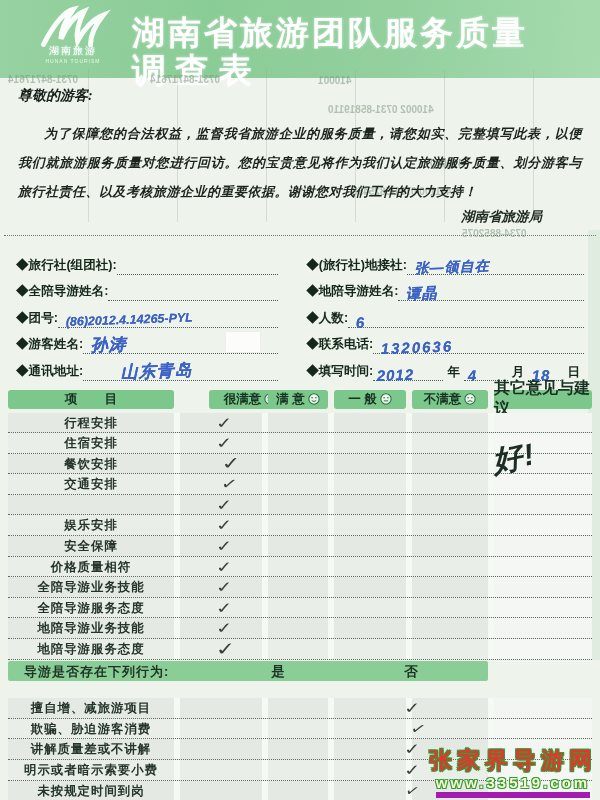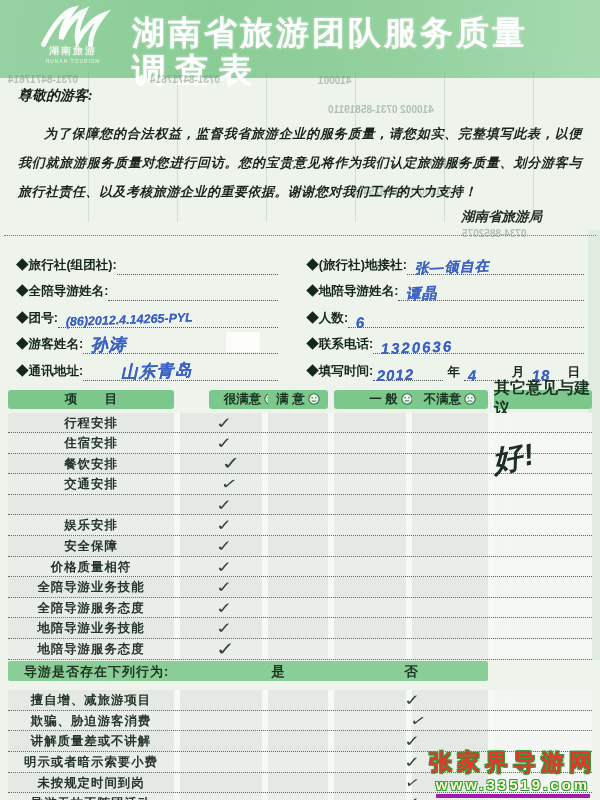--- a/index.html
+++ b/index.html
@@ -64,21 +64,21 @@
 
   
   .table{position:relative;margin:9px 8px 0;width:584px;}
   .thead{position:relative;height:20px;margin-bottom:3px;}
   .th{position:absolute;top:0;height:19px;background:#7cc78c;border-radius:3px;
       display:flex;align-items:center;justify-content:center;gap:3px;
       font-weight:bold;font-size:12.5px;color:#17321f;}
   .th-item{left:0;width:166px;letter-spacing:12px;text-indent:12px;}
   .th-vs{left:172px;width:82px;margin-left:29px;}
   .th-s{left:260px;width:60px;}
-  .th-n{left:326px;width:72px;padding-left:21px;}
+  .th-n{left:326px;width:72px;}
   .th-u{left:404px;width:76px;}
   .th-c{left:486px;width:98px;font-size:16px;}
   .th svg{flex:none;}
 
   .trow{position:relative;height:20.6px;box-sizing:border-box;border-bottom:1.2px dotted #5d6d61;
       background-color:#e4eae3;
       background-image:linear-gradient(#f5faf4,#f5faf4),linear-gradient(#f5faf4,#f5faf4),
         linear-gradient(#f5faf4,#f5faf4),linear-gradient(#f5faf4,#f5faf4),
         linear-gradient(#f5faf4,#f5faf4),linear-gradient(rgba(250,252,249,.65),rgba(250,252,249,.65));
       background-size:6px 100%,6px 100%,6px 100%,6px 100%,6px 100%,98px 100%;
@@ -89,35 +89,35 @@
       color:#25342a;line-height:20px;letter-spacing:1px;}
   .check{position:absolute;left:210px;top:1px;font-size:15px;color:#35443a;
       transform:scaleX(1.35) rotate(-4deg);line-height:18px;}
   .brow .check{left:398px;}
   #survey-rows .trow:nth-child(3) .check{left:216px;font-size:17px;}
   #survey-rows .trow:nth-child(4) .check{left:215px;transform:scaleX(1.3) rotate(6deg);}
   #survey-rows .trow:nth-child(12) .check{font-size:18px;}
   #behavior-rows .trow:nth-child(2) .check{left:404px;transform:scaleX(1.2) rotate(10deg);}
   #behavior-rows .trow:nth-child(5) .check{transform:scaleX(1.1) rotate(12deg);}
 
-  .band{position:relative;height:21.5px;margin:1px 0 8px;padding-left:36px;}
+  .band{position:relative;height:21.5px;margin:1px 0 16px;padding-left:36px;}
   .band-bg{position:absolute;left:0;top:0;width:480px;height:20px;background:#8bcd97;border-radius:2px;}
   .band-label{position:absolute;left:16px;top:2px;font-size:13px;font-weight:bold;color:#1d3524;letter-spacing:1px;}
   .band-yes{position:absolute;left:230px;top:2px;width:80px;text-align:center;font-size:13.5px;font-weight:bold;color:#1d3524;}
   .band-no{position:absolute;left:360px;top:2px;width:86px;text-align:center;font-size:13.5px;font-weight:bold;color:#1d3524;}
 
   .comment{position:absolute;left:484px;top:48px;font-size:30px;color:#1f2e24;font-weight:bold;
       font-style:italic;transform:rotate(-12deg);letter-spacing:2px;}
 
   
   .watermark{position:absolute;right:3px;bottom:2px;text-align:center;z-index:5;line-height:1.15;}
   .wm-name{font-size:23px;font-weight:bold;color:#e8342b;letter-spacing:5px;
       text-shadow:1px 1px 0 #2f9e3a,-1px -1px 0 #2f9e3a,1px -1px 0 #2f9e3a,-1px 1px 0 #2f9e3a;}
   .wm-url{display:inline-block;font-size:15px;font-weight:bold;color:#fff6cf;letter-spacing:3px;
-      border-bottom:4px solid #a21caf;padding-bottom:1px;
+      border-bottom:6px solid #a21caf;padding-bottom:1px;
       text-shadow:1px 1px 0 #2f9e3a,-1px -1px 0 #2f9e3a,1px -1px 0 #2f9e3a,-1px 1px 0 #2f9e3a;}
 </style>
 </head>
 <body>
 
 <div class="page">
 
   <header class="green-header">
     <div class="logo">
       <svg width="78" height="46" viewBox="0 0 80 50">

